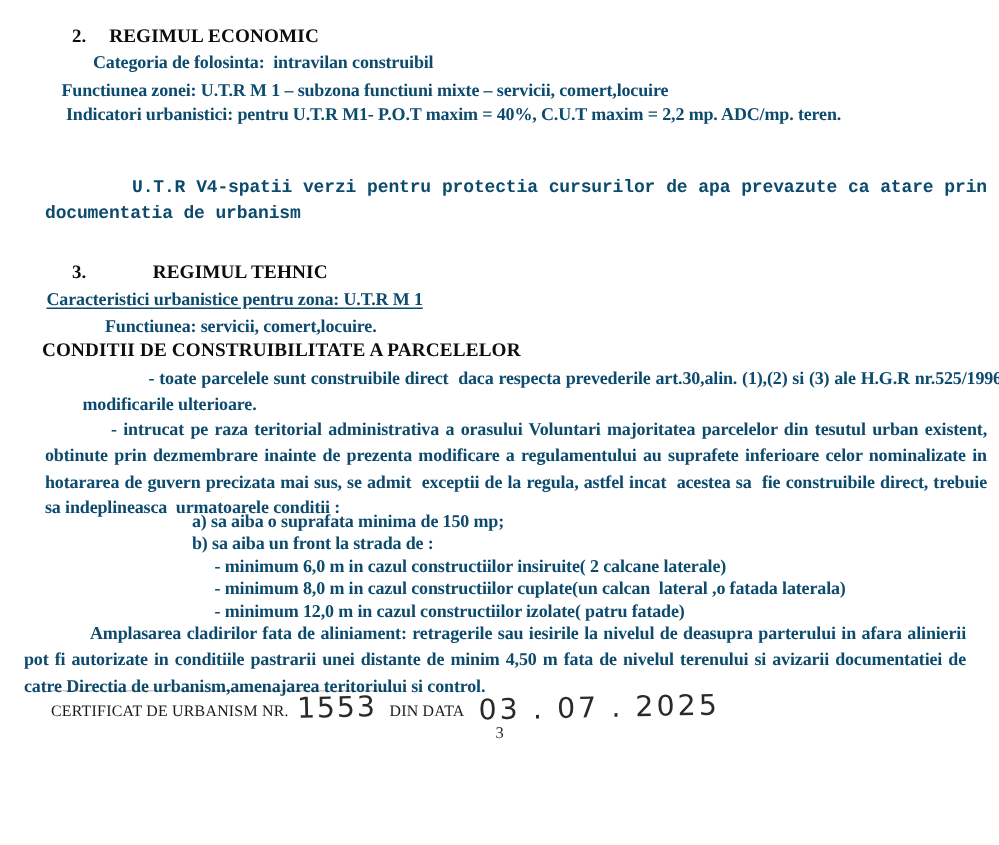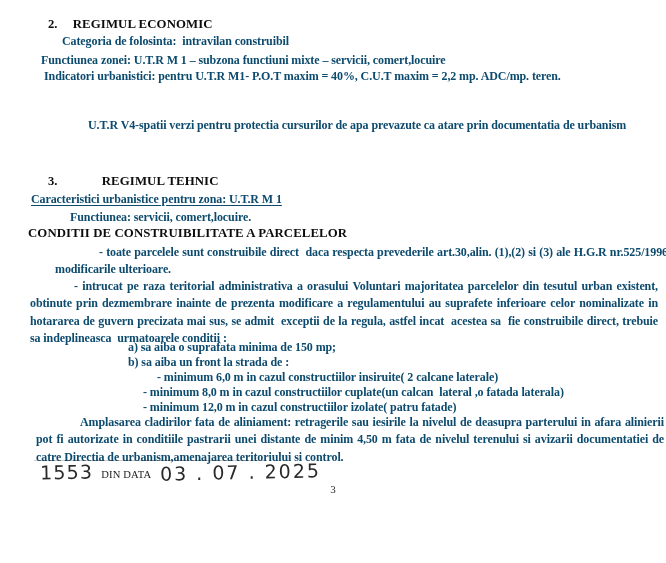--- a/index.html
+++ b/index.html
@@ -54,33 +54,33 @@
   .underline {
     text-decoration: underline;
     text-underline-offset: 2px;
   }
 
   
   #sec2-head      { position:absolute; left:48px;  top:16px;  }
   #sec2-categoria { position:absolute; left:62px;  top:33px;  }
   #sec2-functiune { position:absolute; left:41px;  top:52px;  }
   #sec2-indicatori{ position:absolute; left:30px;  top:68px;  width:628px; }
-  #utr-v4         { position:absolute; left:30px;  top:117px; width:628px; }
+  #utr-v4         { position:absolute; left:30px;  top:117px; width:628px;font-family:Liberation Mono, monospace; }
   #sec3-head      { position:absolute; left:48px;  top:173px;text-align:right; }
   #sec3-caract    { position:absolute; left:31px;  top:191px; }
   #sec3-functiune { position:absolute; left:70px;  top:209px; }
   #cond-head      { position:absolute; left:28px;  top:226px; }
   #cond-p1        { position:absolute; left:30px;  top:244px; width:628px;margin-left:25px; }
   #cond-p2        { position:absolute; left:30px;  top:278px; width:628px;font-family:Liberation Serif, serif; }
   #cond-a         { position:absolute; left:128px; top:339px; }
   #cond-b         { position:absolute; left:128px; top:354px; }
-  #cond-b1        { position:absolute; left:157px; top:369px; }
+  #cond-b1        { position:absolute; left:143px; top:369px; }
   #cond-b2        { position:absolute; left:143px; top:384px; }
   #cond-b3        { position:absolute; left:143px; top:399px; }
-  #amplasare      { position:absolute; left:36px;  top:414px; width:628px; }
+  #amplasare      { position:absolute; left:16px;  top:414px; width:628px; }
 
   
   #footer-line {
     position: absolute;
     left: 34px;
     top: 463px;
     width: 600px;
     display: flex;
     align-items: flex-end;
     gap: 0px;
@@ -167,20 +167,21 @@
 
     <div id="cond-b1" class="ln">- minimum 6,0 m in cazul constructiilor insiruite( 2 calcane laterale)</div>
     <div id="cond-b2" class="ln">- minimum 8,0 m in cazul constructiilor cuplate(un calcan  lateral ,o fatada laterala)</div>
     <div id="cond-b3" class="ln">- minimum 12,0 m in cazul constructiilor izolate( patru fatade)</div>
 
     <div id="amplasare" class="ln just" style="text-indent:44px">Amplasarea cladirilor fata de aliniament: retragerile sau iesirile la nivelul de deasupra parterului in afara alinierii pot fi autorizate in conditiile pastrarii unei distante de minim 4,50 m fata de nivelul terenului si avizarii documentatiei de catre Directia de urbanism,amenajarea teritoriului si control.</div>
 
     <div class="scan-smudge"></div>
 
     <div id="footer-line">
+      <span class="foot-label">CERTIFICAT DE URBANISM NR.</span>
       <span class="hand" id="hand-nr">1553</span>
       <span class="foot-label">DIN DATA</span>
       <span class="hand" id="hand-date">03 . 07 . 2025</span>
     </div>
 
     <div id="page-number">3</div>
 
   </div>
 </div>
 

